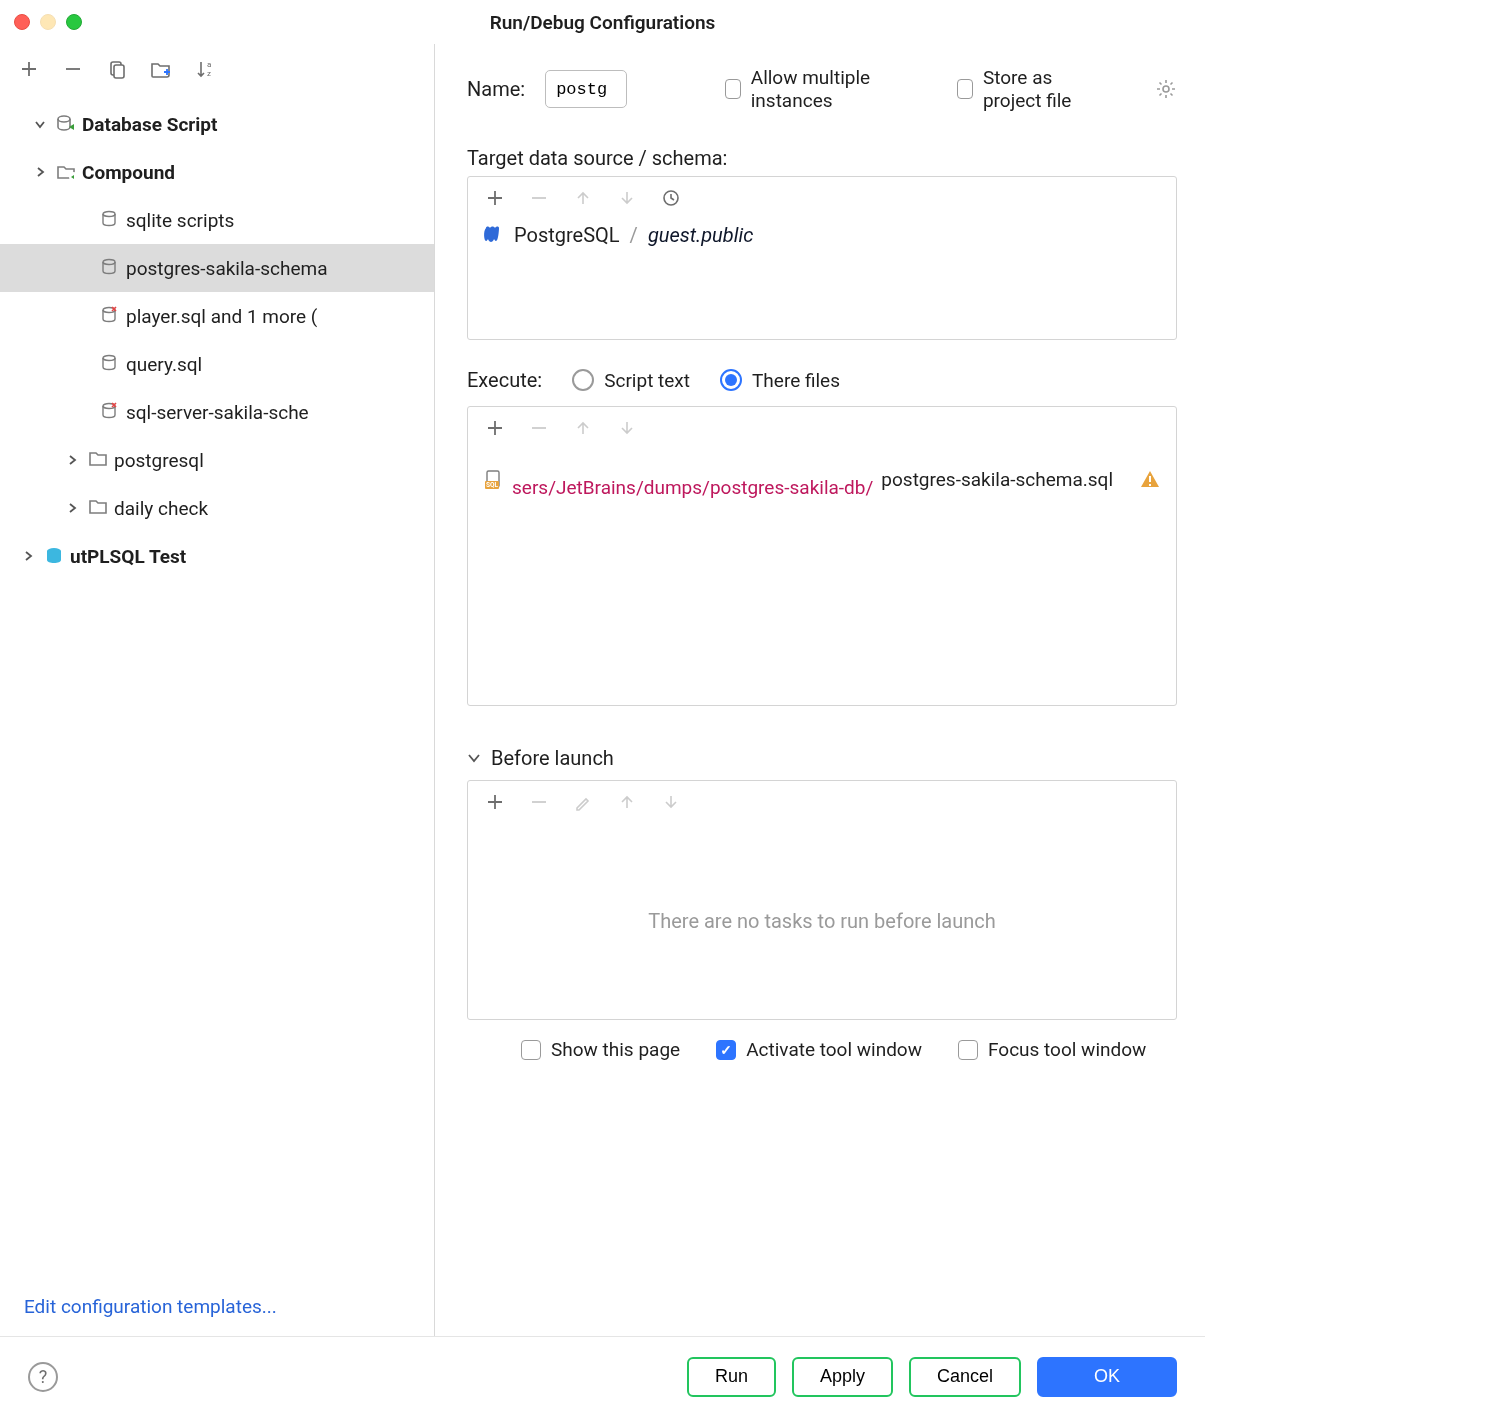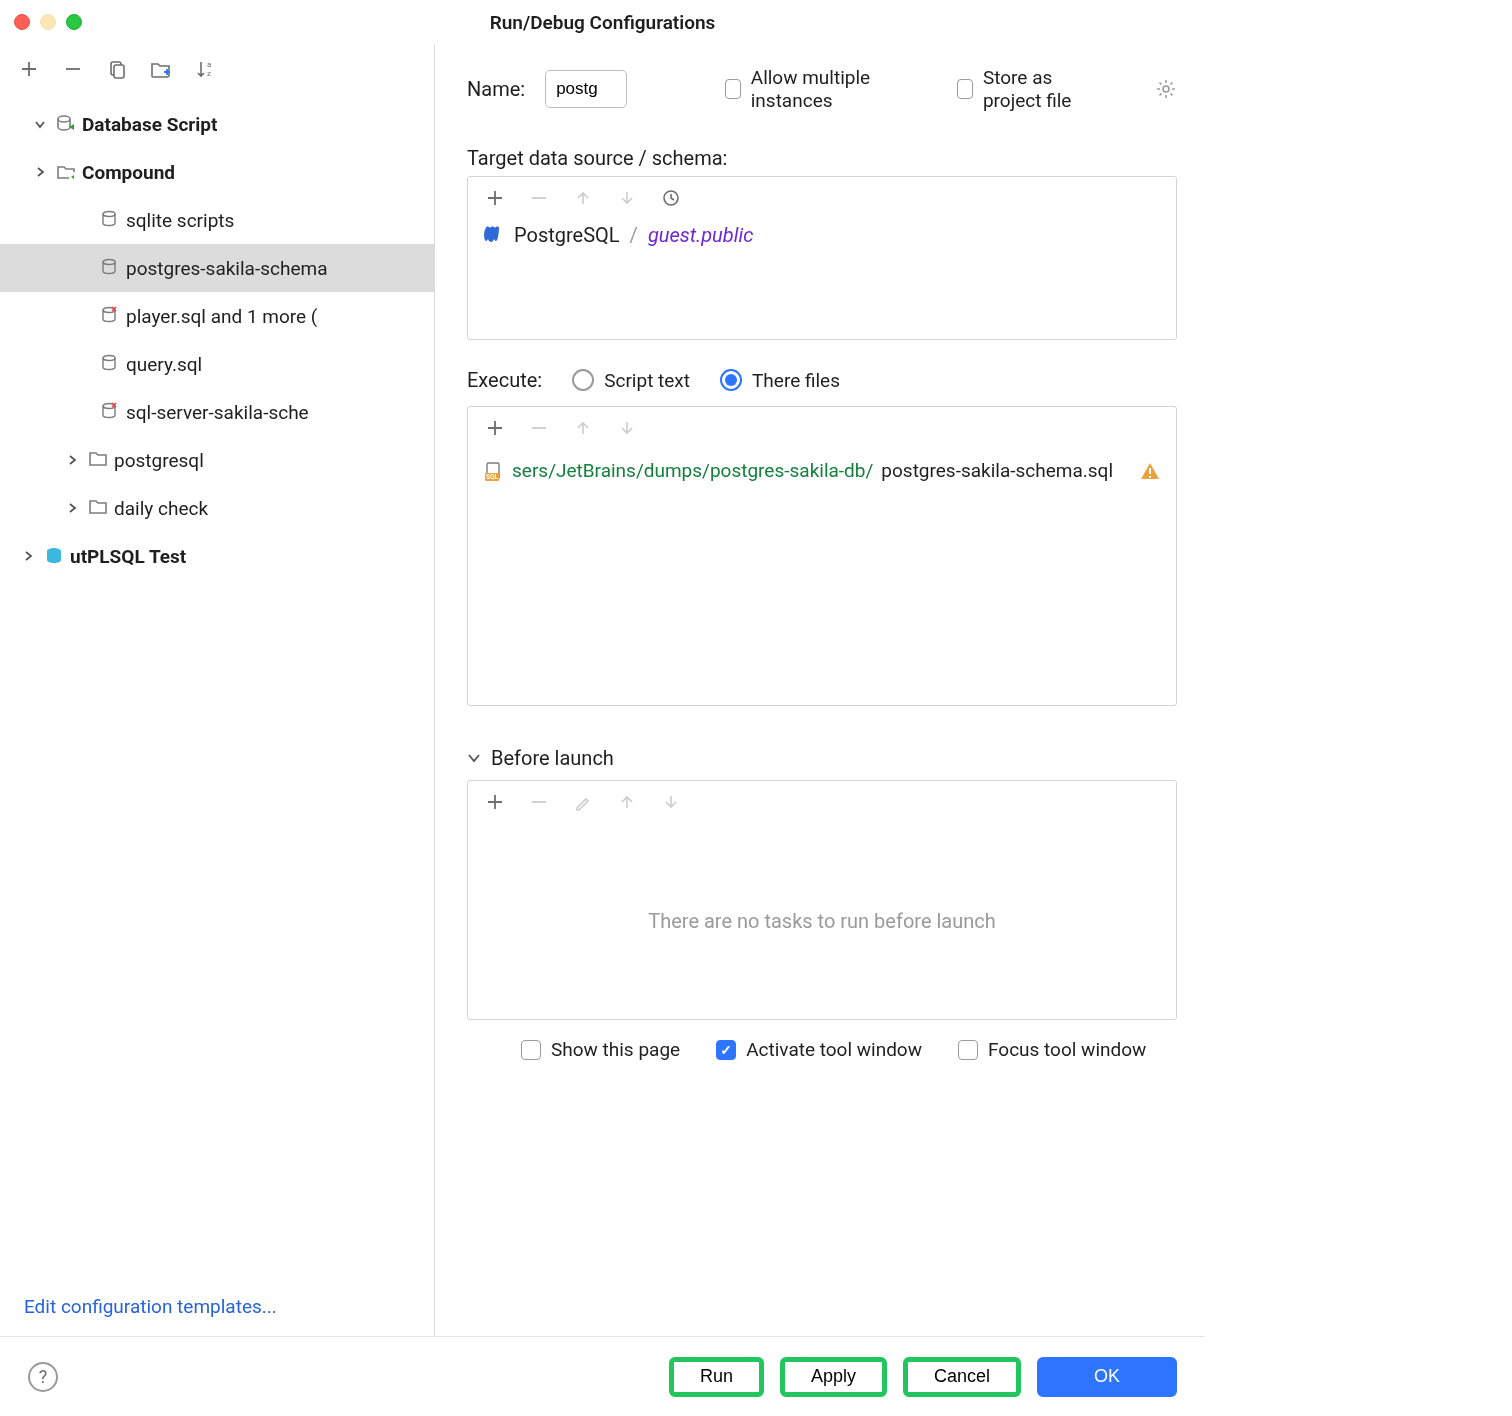--- a/index.html
+++ b/index.html
@@ -62,67 +62,67 @@
   .tree-label.bold { font-weight:700; }
   .edit-templates { padding:18px 24px; }
   .edit-templates a { color:#2864d8; text-decoration:none; font-size:19px;}
   
   .main { flex:1; padding: 22px 28px 22px 32px; display:flex; flex-direction:column; overflow:hidden; }
   .row { display:flex; align-items:center; gap:20px; }
   .name-row { margin-bottom: 34px; }
   .label { font-size:20px; }
   .name-input {
     width:82px; height:38px; border:1px solid #bdbdbd; border-radius:5px;
-    padding:0 10px; font-size:17px; overflow:hidden; text-overflow:ellipsis;
+    padding:0 10px; font-size:17px; overflow:hidden; text-overflow:ellipsis;font-family:Liberation Mono, monospace;
   }
   .chk-group { display:flex; align-items:center; gap:10px; font-size:19px;}
   .chk {
     width:20px; height:20px; border:1.5px solid #9a9a9a; border-radius:4px;
     display:inline-flex; align-items:center; justify-content:center; background:#fff;
   }
   .chk.checked { background:#2d74ff; border-color:#2d74ff; color:#fff; font-size:14px; font-weight:700;}
   .section-label { font-size:20px; margin-bottom:6px; }
   .panel {
     border:1px solid #d4d4d4; border-radius:3px; background:#fff;
   }
   .panel-tb {
     display:flex; gap:22px; padding:10px 16px; align-items:center; color:#6e6e6e;
   }
   .panel-tb .dis { opacity:.35; }
   .panel-body { padding:4px 14px 20px 14px; }
   .ds-row { display:flex; align-items:center; gap:10px; font-size:20px;}
-  .ds-schema { color:#6d28d9; font-style:italic;}
+  .ds-schema { color:#0f172a; font-style:italic;}
   .exec-row { display:flex; align-items:center; gap:30px; margin:28px 0 14px 0; font-size:20px;}
   .radio {
     width:22px; height:22px; border:2px solid #9a9a9a; border-radius:50%;
     display:inline-flex; align-items:center; justify-content:center;
   }
   .radio.checked { border-color:#2d74ff;}
   .radio.checked::after { content:""; width:12px; height:12px; background:#2d74ff; border-radius:50%;}
   .files-panel { height:300px; }
   .file-row { display:flex; align-items:center; gap:8px; font-size:19px; padding:6px 2px;}
-  .file-path-grey { color:#15803d;}
+  .file-path-grey { color:#be185d;margin-top:17px;}
   .warn-ico { color:#e8a33d; margin-left:auto;}
   .before-launch { margin-top:40px; }
   .bl-header { display:flex; align-items:center; gap:10px; font-size:20px; margin-bottom:10px;}
   .bl-panel { height:240px; display:flex; }
   .bl-empty { flex:1; display:flex; align-items:center; justify-content:center; color:#9a9a9a; font-size:20px;}
   .bottom-checks { display:flex; gap:36px; padding:18px 0 0 54px; font-size:19px;}
   
   .footer {
     border-top:1px solid #e5e5e5; height:80px; display:flex; align-items:center;
     padding:0 28px; gap:16px;
   }
   .help {
     width:30px; height:30px; border:2px solid #9a9a9a; border-radius:50%;
     display:flex; align-items:center; justify-content:center; color:#6e6e6e; font-size:18px;
   }
   .footer-spacer { flex:1; }
   .btn {
-    height:40px; padding:0 26px; border:5px solid #22c55e; border-radius:6px;
+    height:40px; padding:0 26px; border:2px solid #22c55e; border-radius:6px;
     background:#fff; font-size:18px; display:flex; align-items:center; justify-content:center;
   }
   .btn.primary { background:#2d74ff; border-color:#2d74ff; color:#fff; min-width:140px;}
   .icon-db { width:20px; height:20px; color:#7d7d7d; }
   .icon-folder { width:20px; height:20px; color:#7d7d7d; }
   svg { display:block; }
   .spacer { width:40px; }
   .name-gap { flex:1; display:flex; gap:46px; align-items:center; }
 </style>
 </head>

